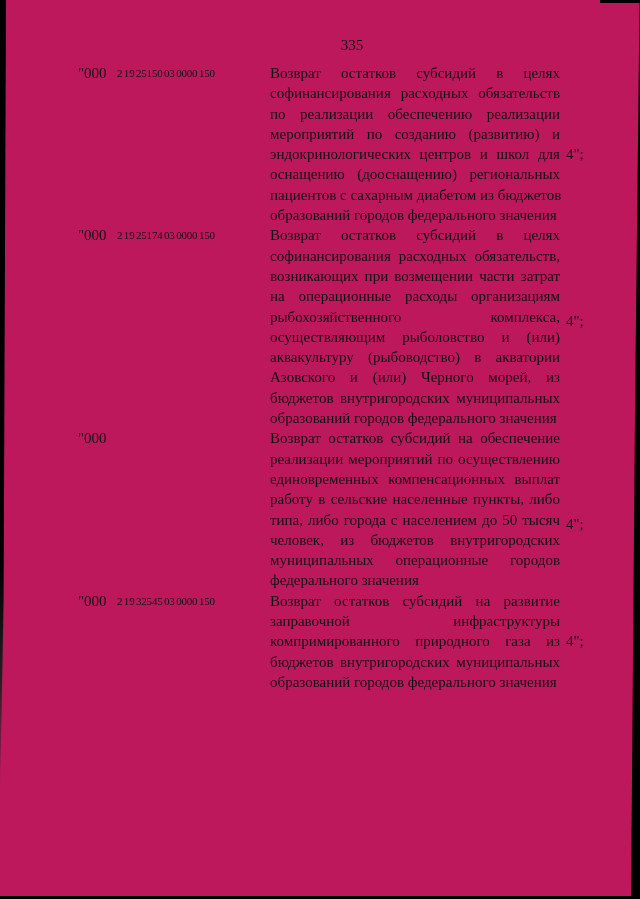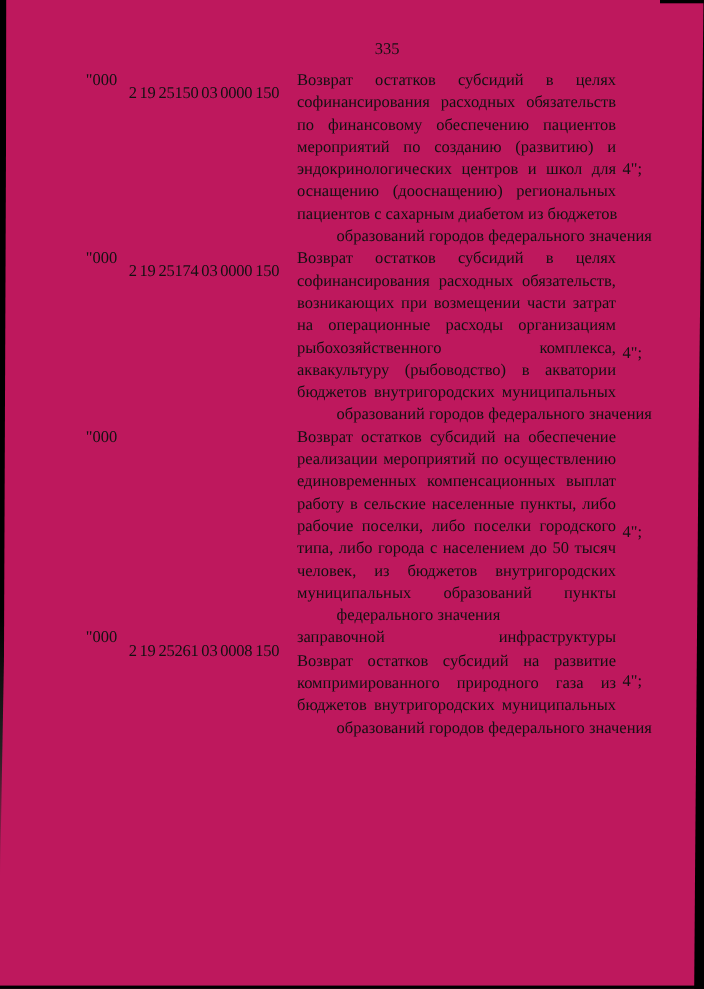--- a/index.html
+++ b/index.html
@@ -68,22 +68,22 @@
   }
   .row .prefix {
     position: absolute;
     left: 78px; top: 0;
     font-size: 15px;
     line-height: 20.3px;
     white-space: nowrap;
   }
   .row .code {
     position: absolute;
-    left: 117px; top: 12px;
-    font-size: 15px;
+    left: 117px; top: 0;
+    font-size: 11px;
     line-height: 20.3px;
     white-space: nowrap;
     word-spacing: -1px;
     letter-spacing: -0.2px;
   }
   .row .desc {
     margin-left: 270px;
     width: 290px;
     font-size: 15px;
     line-height: 20.3px;
@@ -91,21 +91,20 @@
   .row .desc .line {
     display: block;
     text-align: justify;
     text-align-last: justify;
     white-space: nowrap;
     height: 20.3px;
     overflow: visible;
   }
   .row .desc .line.last {
     text-align-last: left;
-    margin-left: 36px;
   }
   .row .suffix {
     position: absolute;
     left: 566px;
     font-size: 15px;
     line-height: 20px;
     white-space: nowrap;
   }
 </style>
 </head>
@@ -121,68 +120,69 @@
   <div class="page-number">335</div>
 
   <div class="rows">
 
     <div class="row">
       <span class="prefix">"000</span>
       <span class="code">2 19 25150 03 0000 150</span>
       <div class="desc">
         <span class="line">Возврат остатков субсидий в целях</span>
         <span class="line">софинансирования расходных обязательств</span>
-        <span class="line">по финансовому обеспечению пациентов</span>
+        <span class="line">по реализации обеспечению реализации</span>
         <span class="line">мероприятий по созданию (развитию) и</span>
         <span class="line">эндокринологических центров и школ для</span>
         <span class="line">оснащению (дооснащению) региональных</span>
         <span class="line">пациентов с сахарным диабетом из бюджетов</span>
         <span class="line last">образований городов федерального значения</span>
       </div>
       <span class="suffix" style="top:81px;">4";</span>
     </div>
 
     <div class="row">
       <span class="prefix">"000</span>
       <span class="code">2 19 25174 03 0000 150</span>
       <div class="desc">
         <span class="line">Возврат остатков субсидий в целях</span>
         <span class="line">софинансирования расходных обязательств,</span>
         <span class="line">возникающих при возмещении части затрат</span>
         <span class="line">на операционные расходы организациям</span>
         <span class="line">рыбохозяйственного комплекса,</span>
+        <span class="line">осуществляющим рыболовство и (или)</span>
         <span class="line">аквакультуру (рыбоводство) в акватории</span>
+        <span class="line">Азовского и (или) Черного морей, из</span>
         <span class="line">бюджетов внутригородских муниципальных</span>
         <span class="line last">образований городов федерального значения</span>
       </div>
       <span class="suffix" style="top:86px;">4";</span>
     </div>
 
     <div class="row">
       <span class="prefix">"000</span>
       <div class="desc">
         <span class="line">Возврат остатков субсидий на обеспечение</span>
         <span class="line">реализации мероприятий по осуществлению</span>
         <span class="line">единовременных компенсационных выплат</span>
         <span class="line">работу в сельские населенные пункты, либо</span>
-        <span class="line">рабочие поселки, либо поселки городского</span>
         <span class="line">типа, либо города с населением до 50 тысяч</span>
         <span class="line">человек, из бюджетов внутригородских</span>
-        <span class="line">муниципальных образований пункты</span>
+        <span class="line">муниципальных операционные городов</span>
         <span class="line last">федерального значения</span>
       </div>
       <span class="suffix" style="top:86px;">4";</span>
     </div>
 
     <div class="row">
       <span class="prefix">"000</span>
-      <span class="code">2 19 25261 03 0008 150</span>
+      <span class="code">2 19 32545 03 0000 150</span>
       <div class="desc">
+        <span class="line">Возврат остатков субсидий на развитие</span>
         <span class="line">заправочной инфраструктуры</span>
-        <span class="line">Возврат остатков субсидий на развитие</span>
         <span class="line">компримированного природного газа из</span>
         <span class="line">бюджетов внутригородских муниципальных</span>
         <span class="line last">образований городов федерального значения</span>
       </div>
       <span class="suffix" style="top:40px;">4";</span>
     </div>
 
   </div>
 </div>
 

